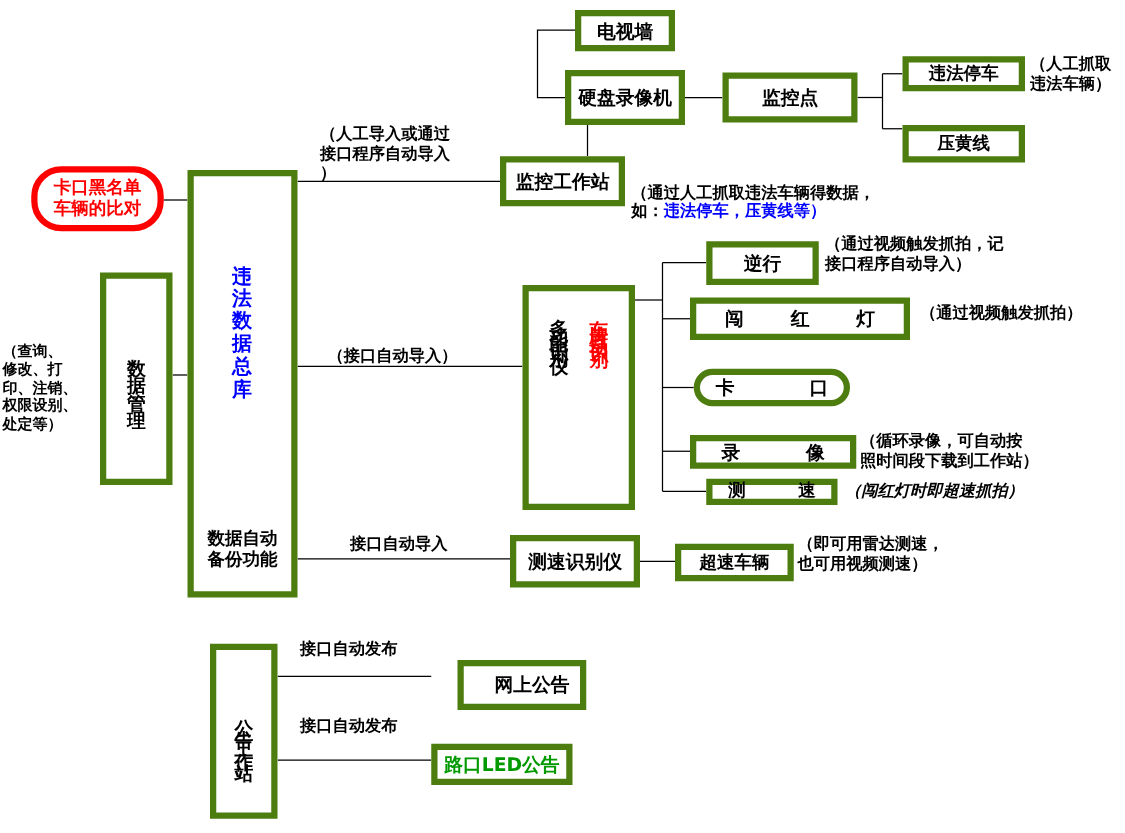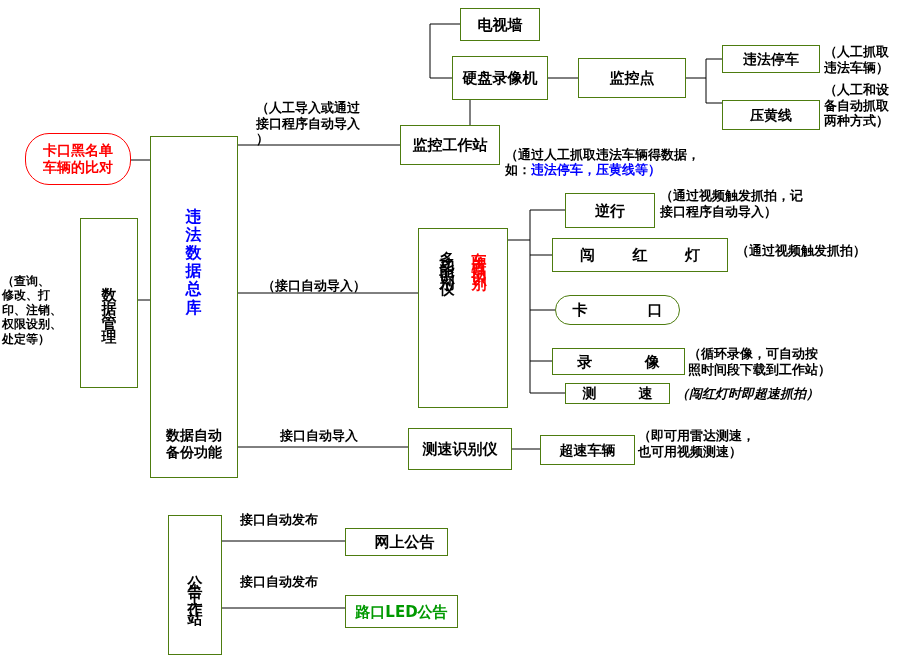--- a/index.html
+++ b/index.html
@@ -3,21 +3,21 @@
 <meta charset="utf-8">
 <style>
   html,body{margin:0;padding:0;background:#fff;}
   .canvas{
     position:relative;width:900px;height:666px;background:#ffffff;
     font-family:"DejaVu Sans","Liberation Sans",sans-serif;
     overflow:hidden;color:#000;
   }
   svg.lines{position:absolute;left:0;top:0;width:900px;height:666px;}
   .box{
-    position:absolute;border:1px solid #4d7c0f;background:#fff;
+    position:absolute;border:5px solid #4d7c0f;background:#fff;
     display:flex;align-items:center;justify-content:center;
     font-weight:bold;font-size:15px;text-align:right;
     box-sizing:border-box;line-height:1.2;white-space:pre-line;
   }
   .note{
     position:absolute;font-weight:bold;font-size:13px;color:#000;
     white-space:pre-line;line-height:1.2;
   }
   .vtext{writing-mode:vertical-lr;text-orientation:upright;}
   .blue{color:#0000ff;}
@@ -65,23 +65,20 @@
     <line x1="222" y1="608" x2="345" y2="608"></line>
   </svg>
 
   <div class="box" style="left:460px;top:8px;width:80px;height:33px;">电视墙</div>
   <div class="box" style="left:452px;top:56px;width:96px;height:44px;">硬盘录像机</div>
   <div class="box" style="left:578px;top:58px;width:108px;height:40px;">监控点</div>
   <div class="box" style="left:722px;top:45px;width:98px;height:28px;font-size:14px;">违法停车</div>
   <div class="box" style="left:722px;top:100px;width:98px;height:30px;font-size:14px;">压黄线</div>
   <div class="note" style="left:824px;top:44px;">（人工抓取
 违法车辆）</div>
-  <div class="note" style="left:824px;top:82px;">（人工和设
-备自动抓取
-两种方式）</div>
 
   <div class="box" style="left:400px;top:125px;width:100px;height:40px;">监控工作站</div>
   <div class="note" style="left:256px;top:100px;width:140px;">（人工导入或通过
 接口程序自动导入
 ）</div>
   <div class="note" style="left:505px;top:131px;width:240px;">
     <span>（通过人工抓取违法车辆得数据，
 如：</span><span class="blue">违法停车，压黄线等）</span>
   </div>
 
@@ -136,17 +133,17 @@
   <div class="note" style="left:280px;top:428px;">接口自动导入</div>
   <div class="box" style="left:408px;top:428px;width:104px;height:42px;">测速识别仪</div>
   <div class="box" style="left:540px;top:435px;width:95px;height:30px;font-size:14px;">超速车辆</div>
   <div class="note" style="left:638px;top:428px;">（即可用雷达测速，
 也可用视频测速）</div>
 
   <div class="box" style="left:168px;top:515px;width:54px;height:140px;">
     <span class="vtext" style="letter-spacing:9px;">公告工作站</span>
   </div>
   <div class="note" style="left:240px;top:512px;">接口自动发布</div>
-  <div class="box" style="left:345px;top:528px;width:103px;height:28px;padding-left:16px;">网上公告</div>
+  <div class="box" style="left:366px;top:528px;width:103px;height:40px;padding-left:16px;">网上公告</div>
   <div class="note" style="left:240px;top:574px;">接口自动发布</div>
   <div class="box green" style="left:345px;top:595px;width:113px;height:33px;">路口LED公告</div>
 
 </div>
 
 </body></html>

